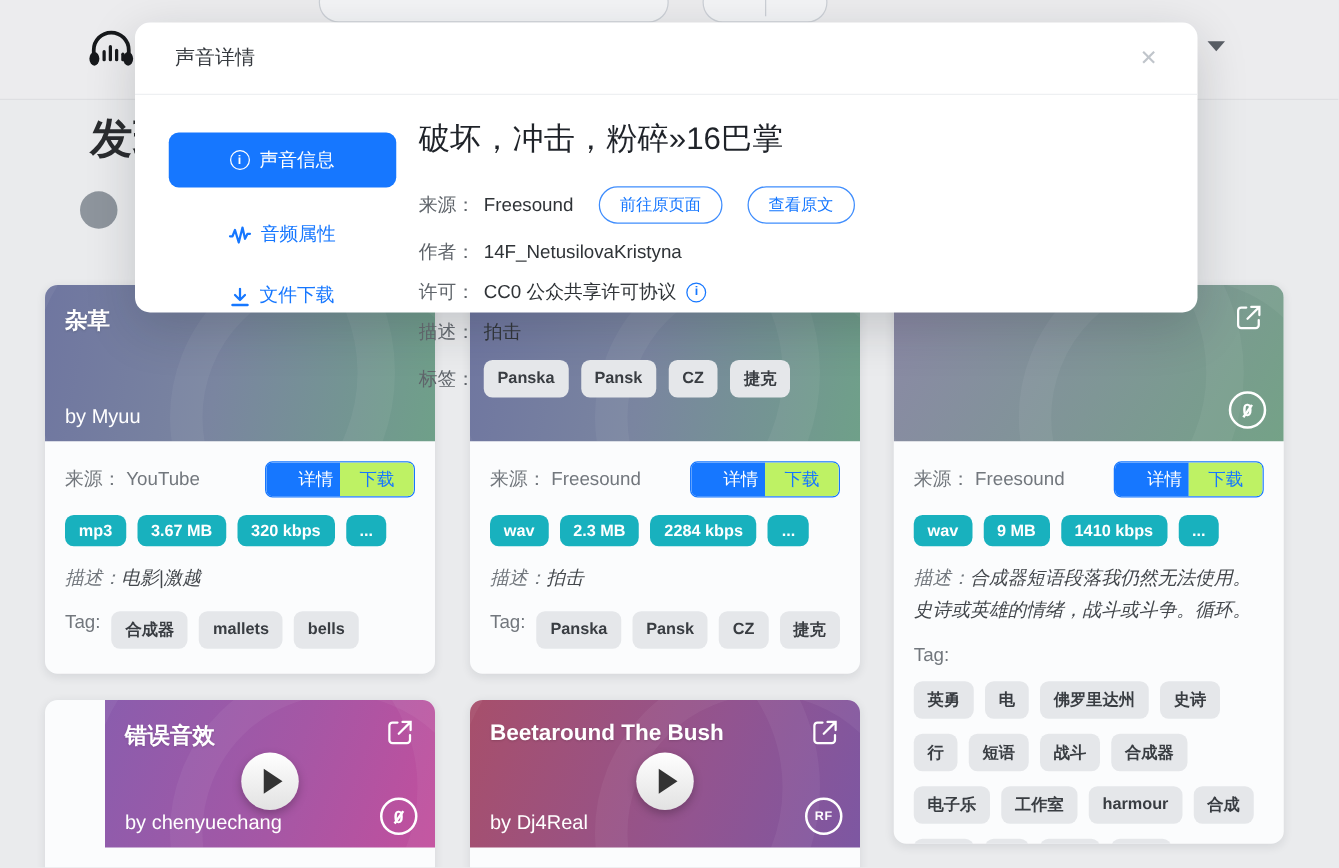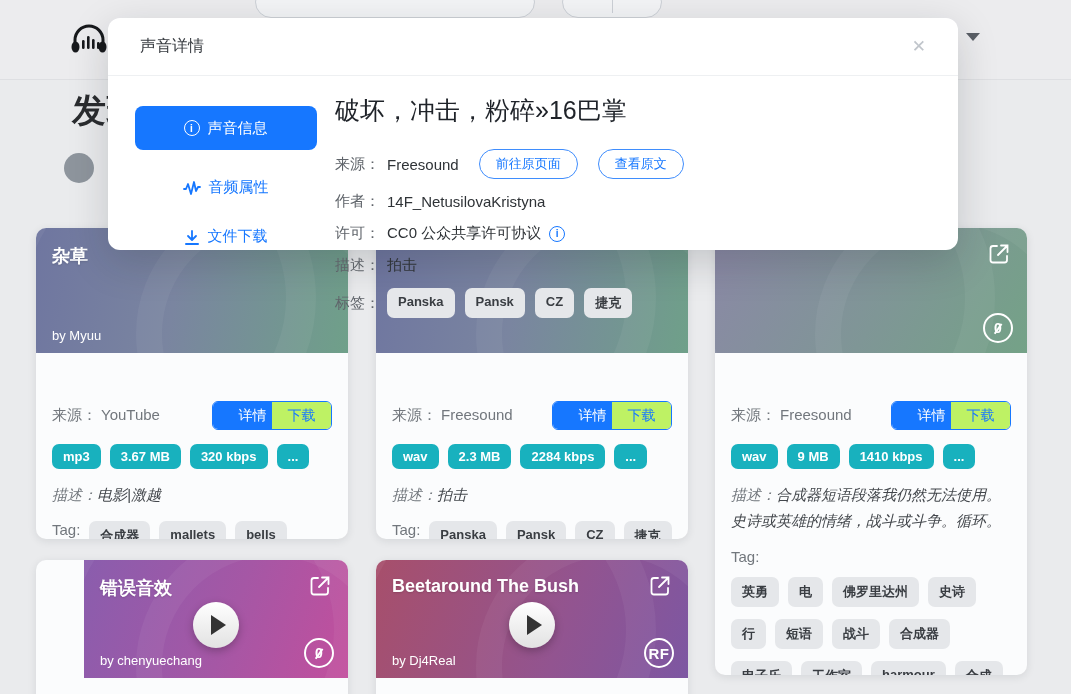--- a/index.html
+++ b/index.html
@@ -22,30 +22,30 @@
   
   .card { position:absolute; width:312px; border-radius:10px; background:#fbfcfd; box-shadow:0 2px 8px rgba(30,35,48,0.10); overflow:hidden; }
   .card-head { position:relative; height:125px; padding:16px; color:#fff; overflow:hidden; }
   .card-head::before { content:""; position:absolute; left:-40px; top:-90px; width:260px; height:260px; border-radius:50%; border:30px solid rgba(255,255,255,0.05); }
   .card-head::after  { content:""; position:absolute; right:-60px; top:-30px; width:220px; height:220px; border-radius:50%; border:26px solid rgba(255,255,255,0.05); }
   .grad-a { background:linear-gradient(100deg,#6f76a0 0%,#7a85a0 45%,#6fa089 100%); }
   .grad-b { background:linear-gradient(120deg,#8b88a6 0%,#7f9696 55%,#74a287 100%); }
   .grad-c { background:linear-gradient(110deg,#8a5dad 0%,#a557a5 55%,#c24f9d 100%);margin-left:48px; }
   .grad-d { background:linear-gradient(110deg,#a74f6b 0%,#925490 60%,#7d57a2 100%); }
   .card-title { font-size:18px; font-weight:700; text-shadow:0 1px 2px rgba(0,0,0,0.15); position:relative; z-index:2; }
-  .card-by { position:absolute; left:16px; bottom:10px; font-size:13px; z-index:2; }
+  .card-by { position:absolute; left:16px; bottom:10px; font-size:16px; z-index:2; }
   .ext-icon { position:absolute; right:16px; top:14px; z-index:3; cursor:pointer; }
   .lic-circle { position:absolute; right:14px; bottom:10px; z-index:3; width:30px; height:30px; border:2px solid #fff; border-radius:50%; display:flex; align-items:center; justify-content:center; font-size:14px; font-weight:700; color:#fff; }
   .lic-circle.zero span { position:relative; display:inline-block; }
   .lic-circle.zero span::after { content:""; position:absolute; left:-2px; right:-2px; top:50%; height:1.6px; background:#fff; transform:rotate(-55deg); }
-  .lic-circle.rf { font-size:15px; letter-spacing:0.5px; }
+  .lic-circle.rf { font-size:10px; letter-spacing:0.5px; }
   .play-btn { position:absolute; left:50%; top:42px; transform:translateX(-50%); width:46px; height:46px; border-radius:50%; background:linear-gradient(180deg,#ffffff,#e2e2e2); box-shadow:0 3px 8px rgba(0,0,0,0.25); z-index:3; cursor:pointer; }
   .play-btn::after { content:""; position:absolute; left:18px; top:13px; border-left:15px solid #333; border-top:10px solid transparent; border-bottom:10px solid transparent; }
 
-  .card-body { padding:16px;margin-top:32px; }
+  .card-body { padding:16px; }
   .src-row { display:flex; align-items:center; justify-content:space-between; margin-bottom:14px; }
   .lbl { color:#72777d; font-size:15px; }
   .src-val { color:#72777d; font-size:15px; margin-left:4px; }
   .seg { display:flex; border:1px solid #1677ff; border-radius:6px; overflow:hidden; height:29px; }
   .seg button { width:59px; border:none; font-size:14px; cursor:pointer; font-family:inherit; }
   .seg .seg-l { background:#1677ff; color:#fff;padding-left:20px; }
   .seg .seg-r { background:#bef264; color:#1677ff; }
   .badges { display:flex; gap:9px; margin-bottom:13px; flex-wrap:wrap; }
   .badge { background:#18b1be; color:#fff; font-weight:700; font-size:13px; padding:5px 11px; border-radius:7px; }
   .desc { font-size:15px; color:#43474c; margin-bottom:13px; line-height:1.75;font-style:italic; }

